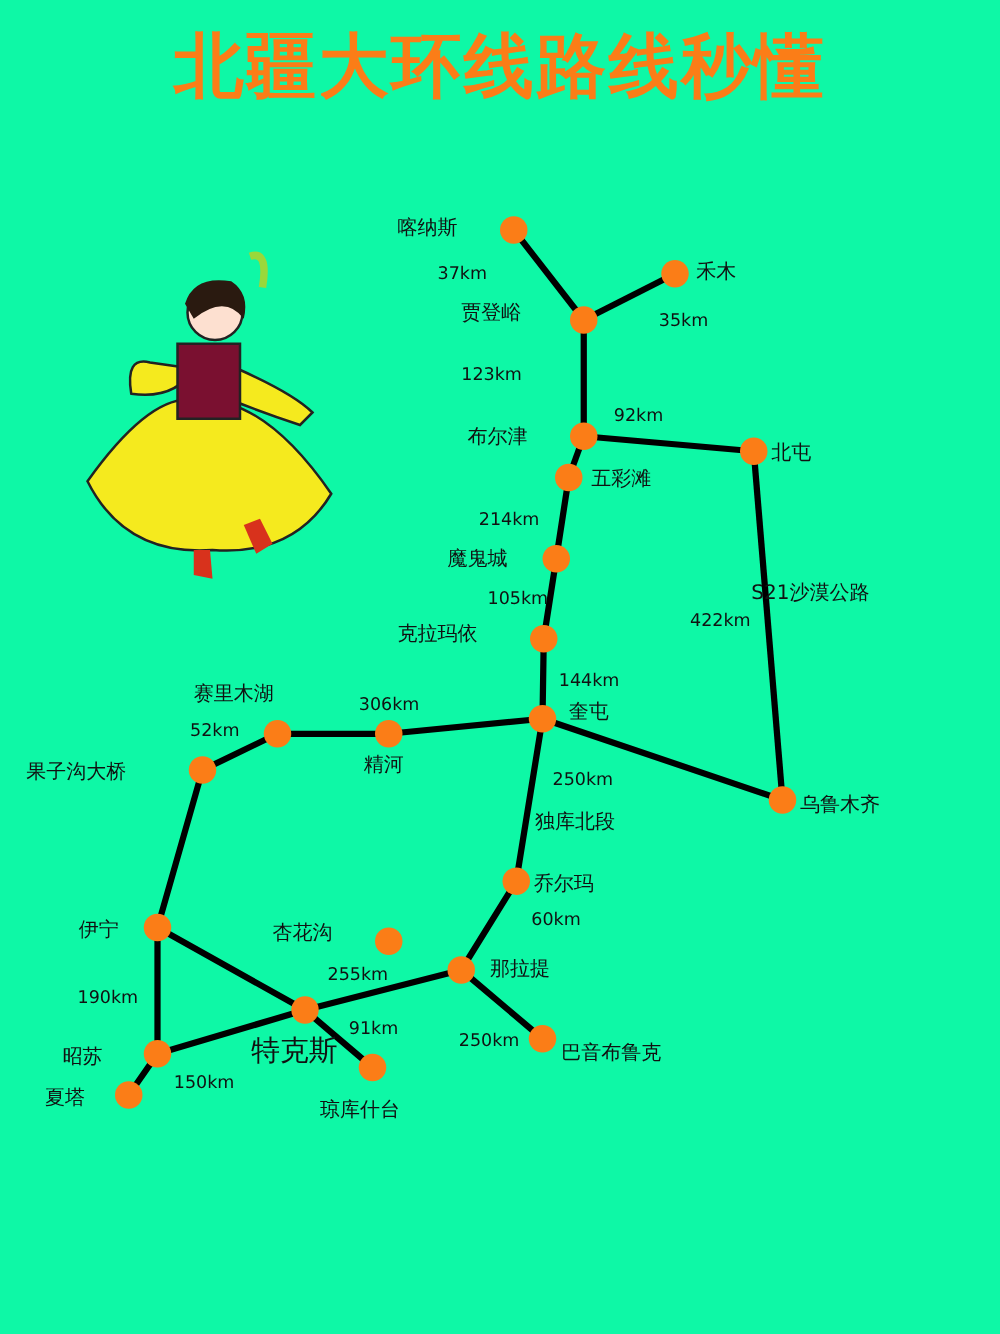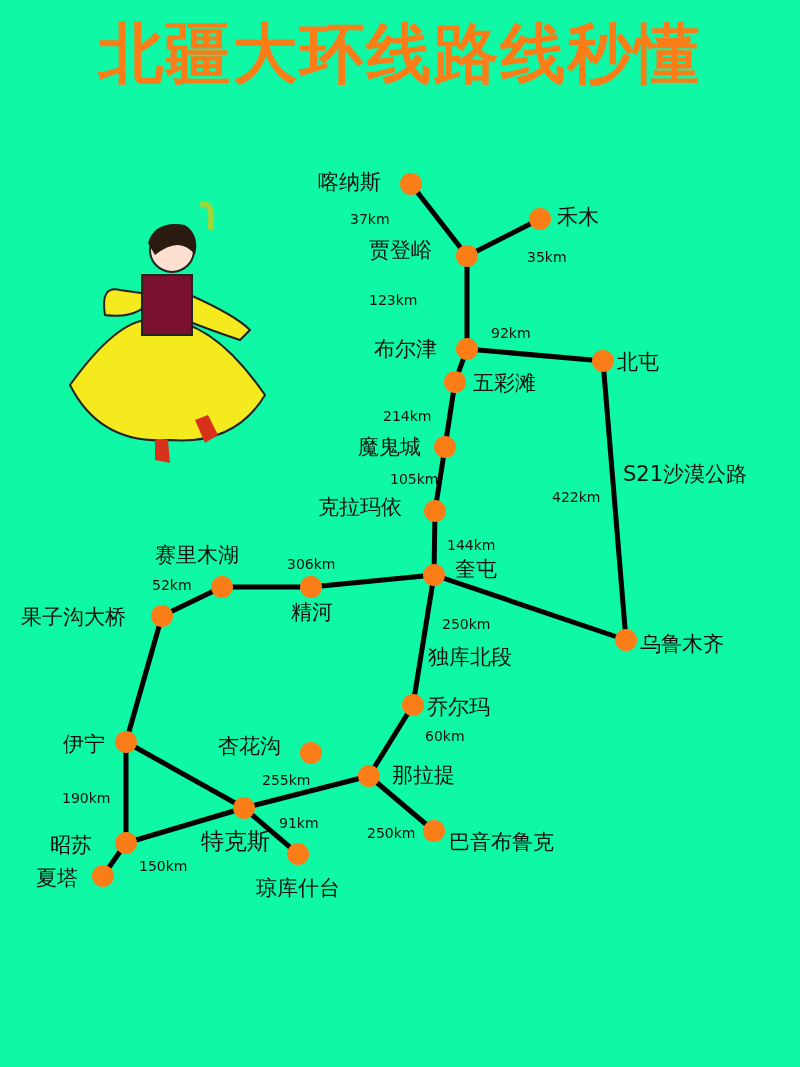--- a/index.html
+++ b/index.html
@@ -1,21 +1,21 @@
 <!DOCTYPE html>
 <html><head>
 <meta charset="utf-8">
 <style>
   html, body { margin:0; padding:0; }
   body { width:800px; height:1067px; background:#0ef8a6; position:relative; overflow:hidden;
          font-family:"DejaVu Sans","Liberation Sans",sans-serif; }
   .title { position:absolute; left:0; top:4px; width:800px; text-align:center; color:#fb7d17;
-           font-size:65px; font-weight:bold; letter-spacing:2px; line-height:100px; white-space:nowrap; }
+           font-size:56px; font-weight:bold; letter-spacing:2px; line-height:100px; white-space:nowrap; }
   svg.map { position:absolute; left:0; top:0; }
-  .place { position:absolute; color:#111; font-size:21px; white-space:nowrap; line-height:24px; }
+  .place { position:absolute; color:#111; font-size:16px; white-space:nowrap; line-height:24px; }
   .dist { position:absolute; color:#111; font-size:14px; white-space:nowrap; line-height:16px; }
   .dancer { position:absolute; left:60px; top:195px; width:215px; height:275px; }
 </style>
 </head>
 <body>
 
 <div class="title">北疆大环线路线秒懂</div>
 
 <svg class="map" width="800" height="1067">
   <g stroke="#000" stroke-width="5" fill="none" stroke-linecap="round">
@@ -87,21 +87,21 @@
 <div class="place" style="left:374px;top:337px;">布尔津</div>
 <div class="place" style="left:617px;top:350px;">北屯</div>
 <div class="place" style="left:473px;top:371px;">五彩滩</div>
 <div class="place" style="left:358px;top:435px;">魔鬼城</div>
 <div class="place" style="left:318px;top:495px;">克拉玛依</div>
 <div class="place" style="left:455px;top:557px;">奎屯</div>
 <div class="place" style="left:155px;top:543px;">赛里木湖</div>
 <div class="place" style="left:291px;top:600px;">精河</div>
 <div class="place" style="left:21px;top:605px;">果子沟大桥</div>
 <div class="place" style="left:640px;top:632px;">乌鲁木齐</div>
-<div class="place" style="left:623px;top:462px;">S21沙漠公路</div>
+<div class="place" style="left:601px;top:462px;">S21沙漠公路</div>
 <div class="place" style="left:428px;top:645px;">独库北段</div>
 <div class="place" style="left:427px;top:695px;">乔尔玛</div>
 <div class="place" style="left:63px;top:732px;">伊宁</div>
 <div class="place" style="left:218px;top:734px;">杏花沟</div>
 <div class="place" style="left:392px;top:763px;">那拉提</div>
 <div class="place" style="left:201px;top:829px;font-size:23px;">特克斯</div>
 <div class="place" style="left:449px;top:830px;">巴音布鲁克</div>
 <div class="place" style="left:50px;top:833px;">昭苏</div>
 <div class="place" style="left:36px;top:866px;">夏塔</div>
 <div class="place" style="left:256px;top:876px;">琼库什台</div>

